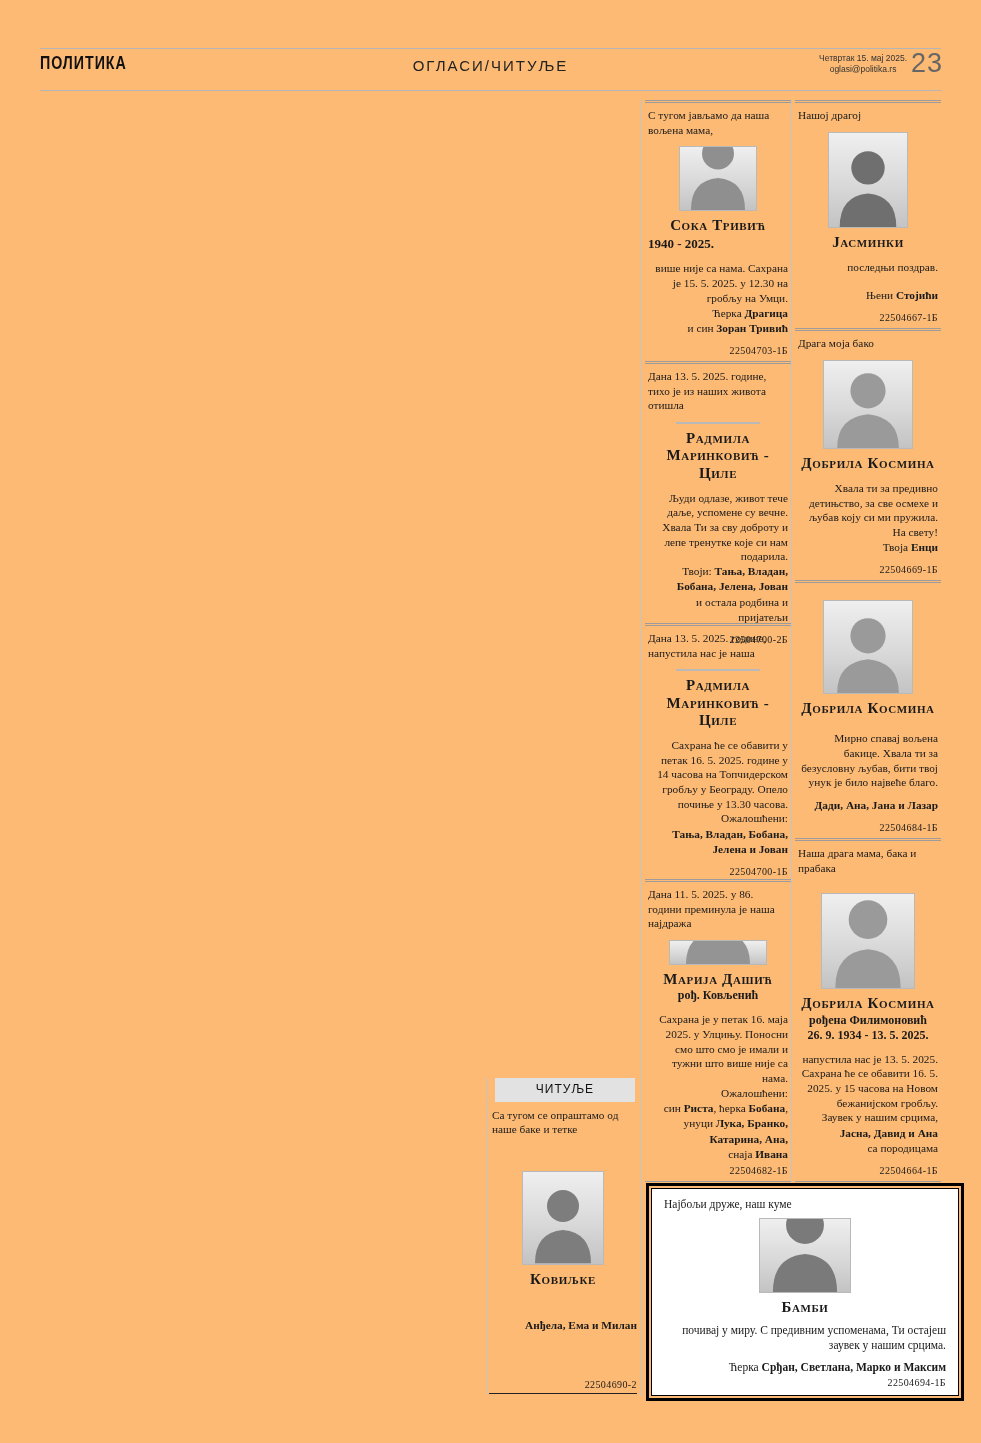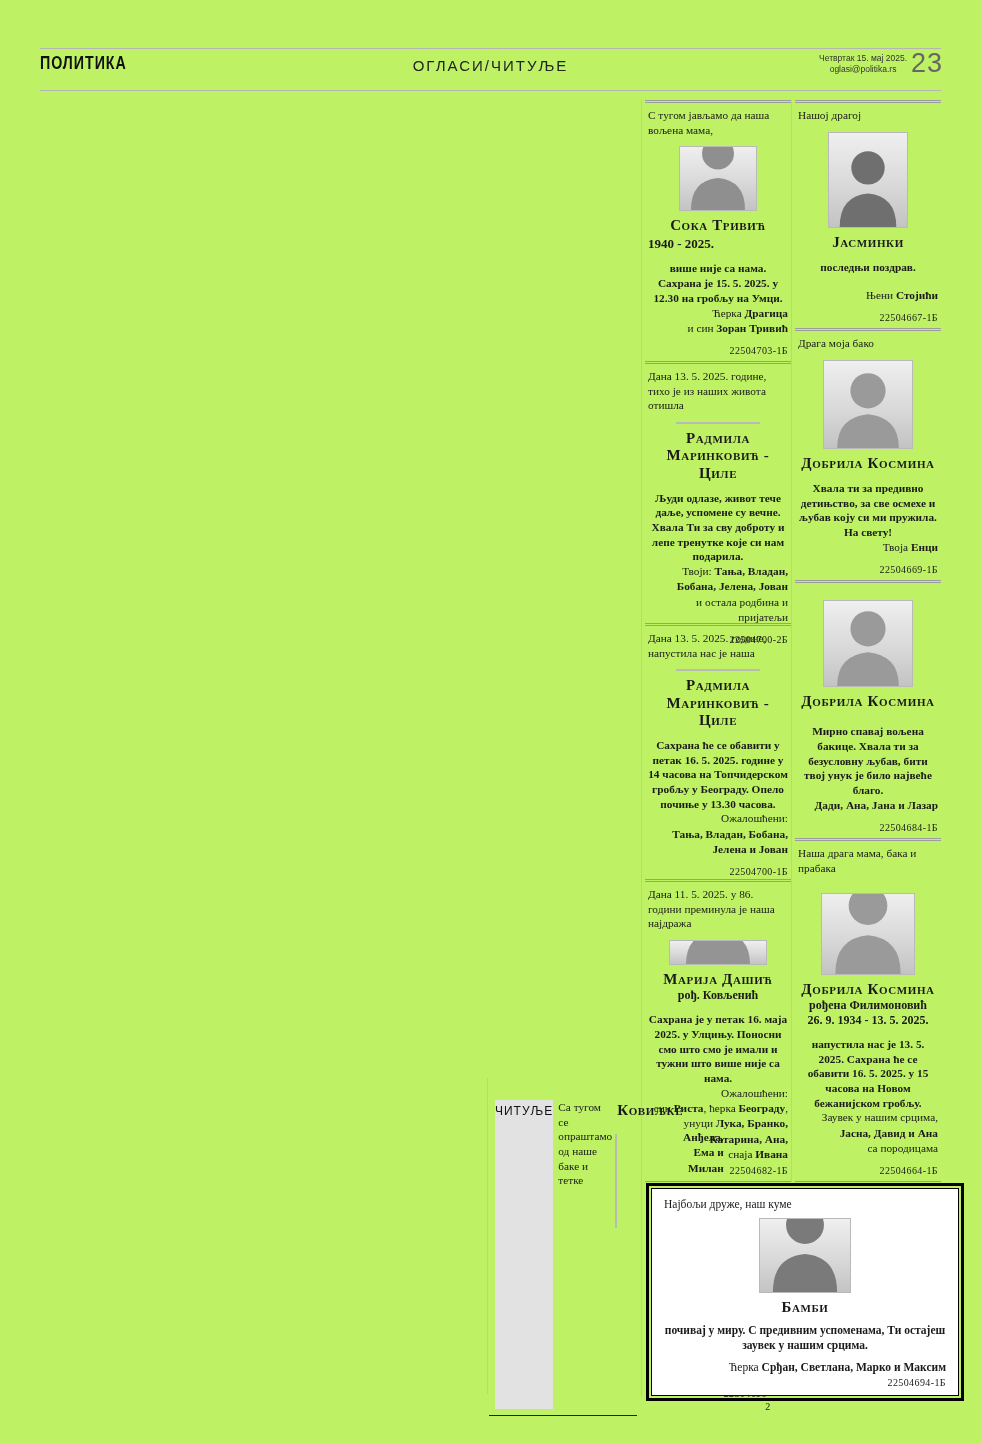--- a/index.html
+++ b/index.html
@@ -1,16 +1,16 @@
 <!DOCTYPE html>
 <html><head>
 <meta charset="utf-8">
 <style>
   html,body{margin:0;padding:0;background:#fff;}
-  #page{position:relative;width:981px;height:1443px;background:#bef264;overflow:hidden;
+  #page{position:relative;width:981px;height:1443px;background:#fdba74;overflow:hidden;
         font-family:"Liberation Serif",serif;color:#1a1a1a;}
   
   .hrule{position:absolute;left:40px;width:901px;height:1px;background:#b5b5b5;}
   #logo{position:absolute;left:40px;top:54px;font-family:"Liberation Sans",sans-serif;
         font-weight:700;font-size:15px;letter-spacing:1px;color:#111;
         transform:scale(.95,1.22);transform-origin:left center;}
   #section-title{position:absolute;left:0;right:0;top:57px;text-align:center;
         font-family:"Liberation Sans",sans-serif;font-size:15px;letter-spacing:2px;color:#222;}
   #header-right{position:absolute;right:74px;top:53px;text-align:center;
         font-family:"Liberation Sans",sans-serif;font-size:8.5px;line-height:1.35;color:#333;}
@@ -23,29 +23,29 @@
       border-top:3px double #9c9c9c;padding:5px 3px 2px;
       font-size:11.3px;line-height:1.3;}
   .intro{text-align:left;}
   .photo{margin:9px auto 4px;background:linear-gradient(180deg,#efefef 0%,#d9d9d9 55%,#c3c3c3 100%);
          border:1px solid #b9b9b9;display:flex;align-items:flex-end;justify-content:center;overflow:hidden;}
   .photo svg{display:block;}
   .dname{text-align:center;font-weight:700;font-variant:small-caps;font-size:15px;
          letter-spacing:.6px;margin-top:2px;line-height:1.15;}
   .sub{text-align:center;font-weight:700;font-size:12px;line-height:1.25;}
   .years{text-align:left;font-weight:700;font-size:13px;margin-top:1px;}
-  .body{margin-top:9px;text-align:center;font-weight:bold;}
+  .body{margin-top:9px;text-align:right;}
   .sig{margin-top:auto;text-align:right;line-height:1.35;}
   .b{font-weight:700;text-align:right;}
   .ref{text-align:right;font-size:10px;letter-spacing:.4px;margin-top:8px;padding-bottom:2px;}
   .colend{position:absolute;height:1px;background:#9c9c9c;}
   
   #chit{position:absolute;left:489px;top:1078px;width:148px;height:316px;box-sizing:border-box;
-        display:flex;flex-direction:row;font-size:11.3px;line-height:1.3;
-        border-bottom:1px solid #222;margin-top:22px;}
+        display:flex;flex-direction:column;font-size:11.3px;line-height:1.3;
+        border-bottom:1px solid #222;}
   #chit-bar{background:#e2e2e2;text-align:center;font-family:"Liberation Sans",sans-serif;
         font-size:12px;letter-spacing:1px;color:#111;padding:4px 0;margin:0 2px 6px 6px;}
   
   #bambi{position:absolute;left:651px;top:1188px;width:308px;height:208px;box-sizing:border-box;
         border:1px solid #000;outline:3px solid #000;outline-offset:2px;
         display:flex;flex-direction:column;padding:8px 12px 4px;
         font-size:11.5px;line-height:1.3;background:#fff;}
 </style>
 </head>
 <body>
@@ -134,21 +134,21 @@
       <svg width="96" height="88" viewBox="0 0 60 55">
           <circle cx="30" cy="19" r="11" fill="#949494"></circle>
           <path d="M10 55 Q10 36 30 34 Q50 36 50 55 Z" fill="#949494"></path>
         </svg>
     </div>
     <div class="dname">Марија Дашић</div>
     <div class="sub">рођ. Ковљенић</div>
     <div class="body">Сахрана је у петак 16. маја 2025. у Улцињу. Поносни смо што смо је имали и тужни што више није са нама.</div>
     <div class="sig">
       <div>Ожалошћени:</div>
-      <div><span>син </span><span class="b">Риста</span><span>, ћерка </span><span class="b">Београду</span><span>,</span></div>
+      <div><span>син </span><span class="b">Риста</span><span>, ћерка </span><span class="b">Бобана</span><span>,</span></div>
       <div><span>унуци </span><span class="b">Лука, Бранко,</span></div>
       <div class="b">Катарина, Ана,</div>
       <div><span>снаја </span><span class="b">Ивана</span></div>
     </div>
     <div class="ref" style="margin-top:2px">22504682-1Б</div>
   </div>
 
   <div class="ad" style="left:795px;top:100px;width:146px;height:228px">
     <div class="intro">Нашој драгој</div>
     <div class="photo" style="width:78px;height:94px">

